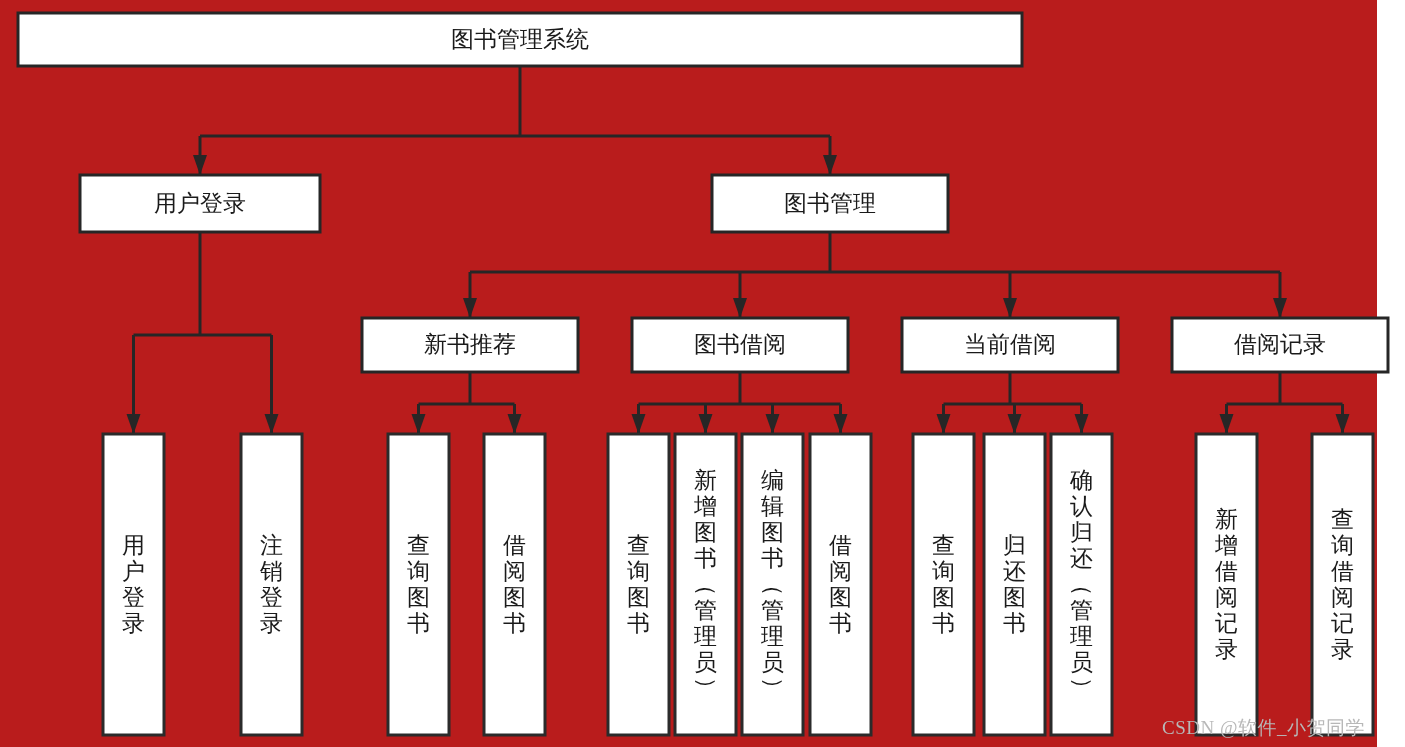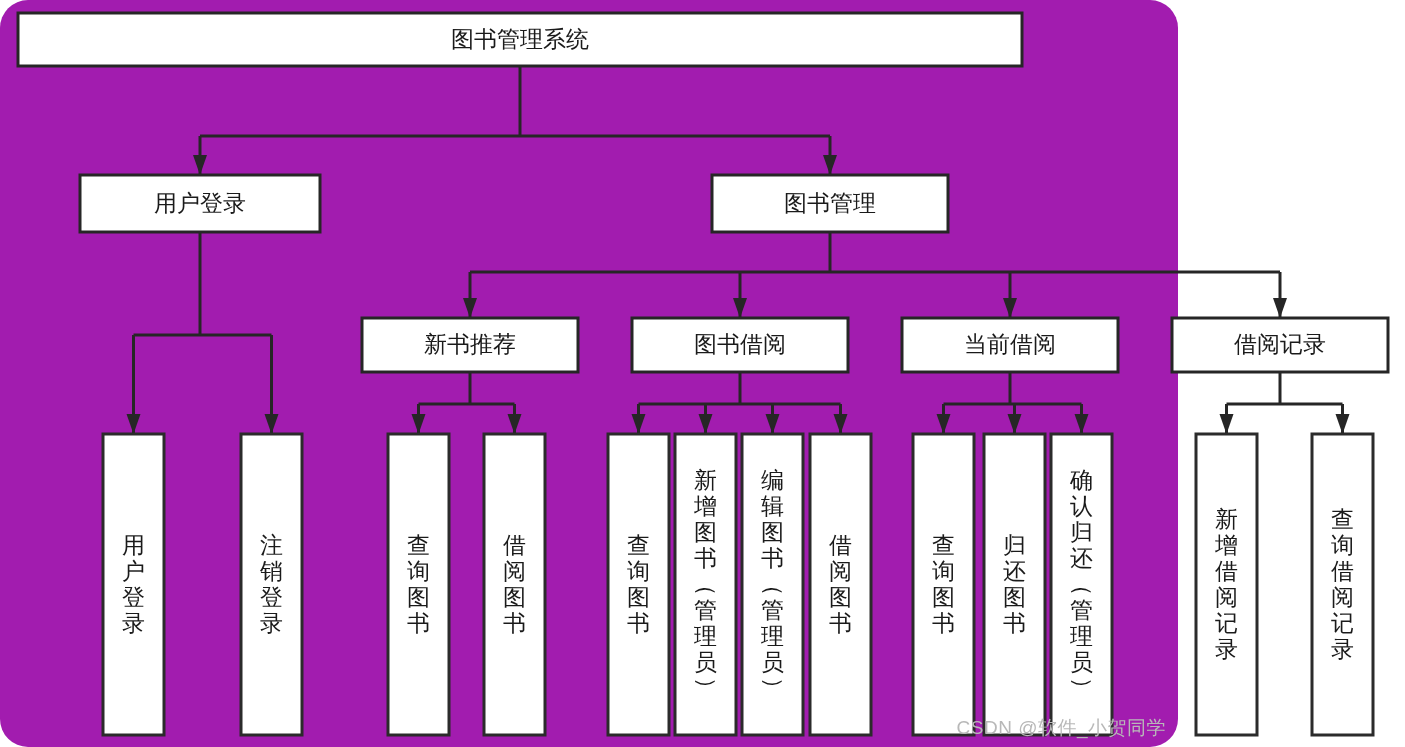--- a/index.html
+++ b/index.html
@@ -8,24 +8,23 @@
     background: #ffffff;
   }
   body {
     width: 1405px;
     height: 747px;
     font-family: "Liberation Sans", "DejaVu Sans", sans-serif;
     overflow: hidden;
   }
   #diagram-root {
     position: relative;
-    width: 1178px;
+    width: 1377px;
     height: 747px;
-    background: #a21caf;
-    border-radius: 28px;
+    background: #b91c1c;
   }
   svg.canvas {
     position: absolute;
     left: 0;
     top: 0;
     width: 1405px;
     height: 747px;
     display: block;
   }
   .node-box {
@@ -58,21 +57,21 @@
   .node-label-vertical {
     font-family: "Liberation Sans", "DejaVu Sans", sans-serif;
     font-size: 23px;
     fill: #1a1a1a;
     text-anchor: middle;
   }
   .watermark {
     position: absolute;
     right: 12px;
     bottom: 6px;
-    font-family: Liberation Sans, sans-serif;
+    font-family: Liberation Serif, serif;
     font-size: 19px;
     color: #b8b8b8;
     letter-spacing: 0.5px;
     white-space: nowrap;
     user-select: none;
   }
 </style>
 </head>
 <body>
 

